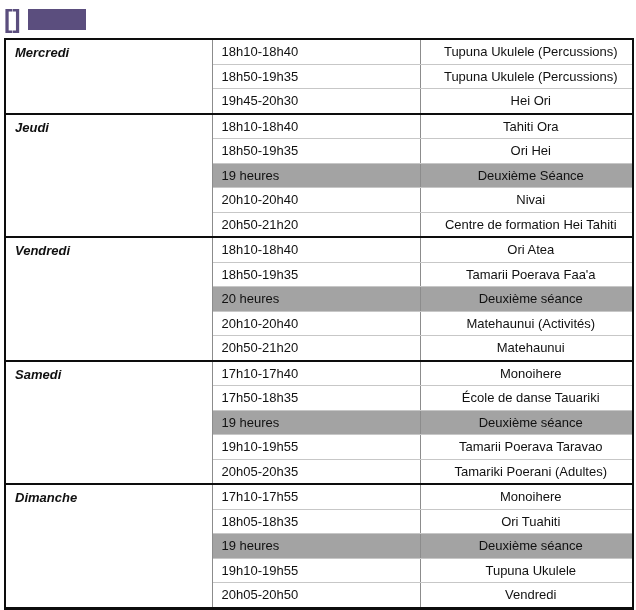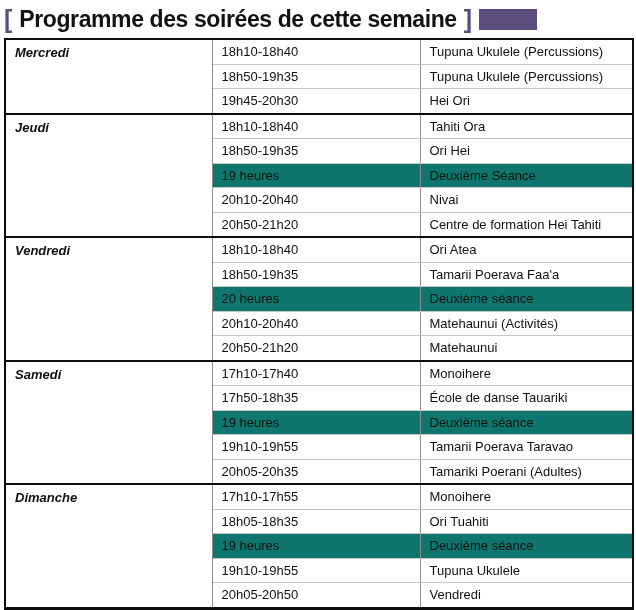--- a/index.html
+++ b/index.html
@@ -74,32 +74,32 @@
     padding-top: 5px;
     border-right: 1px solid #8c8c8c;
     font-style: italic;
   }
   td.time-cell {
     border-right: 1px solid #8c8c8c;
     border-bottom: 1px solid #c7c7c7;
   }
   td.activity-cell {
     border-bottom: 1px solid #c7c7c7;
+    text-align: center;
   }
   tbody.day-group tr:last-child td { border-bottom: none; }
-  td.hl { background: #0f766e; }
+  td.hl { background: #a3a3a3; }
 </style>
 </head>
 <body>
 
 <div class="page">
 
   <div class="header">
     <span class="bracket">[</span>
-    <span class="title-text">Programme des soirées de cette semaine</span>
     <span class="bracket">]</span>
     <span class="title-swatch"></span>
   </div>
 
   <table class="schedule" id="schedule-table">
     <colgroup>
       <col class="c-day">
       <col class="c-time">
       <col class="c-act">
     </colgroup>

